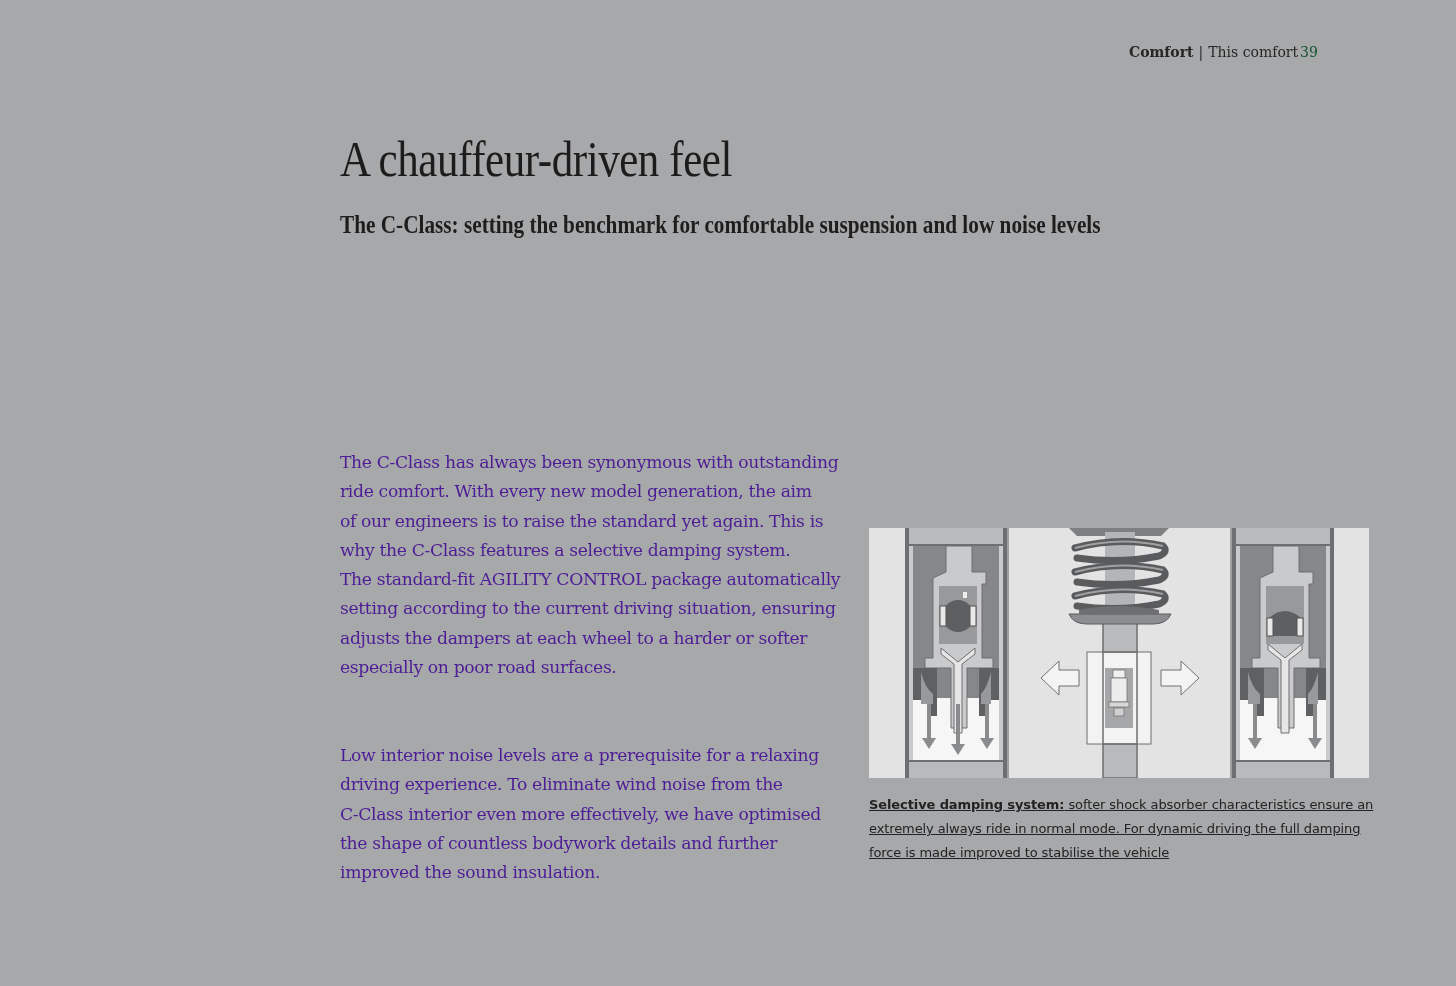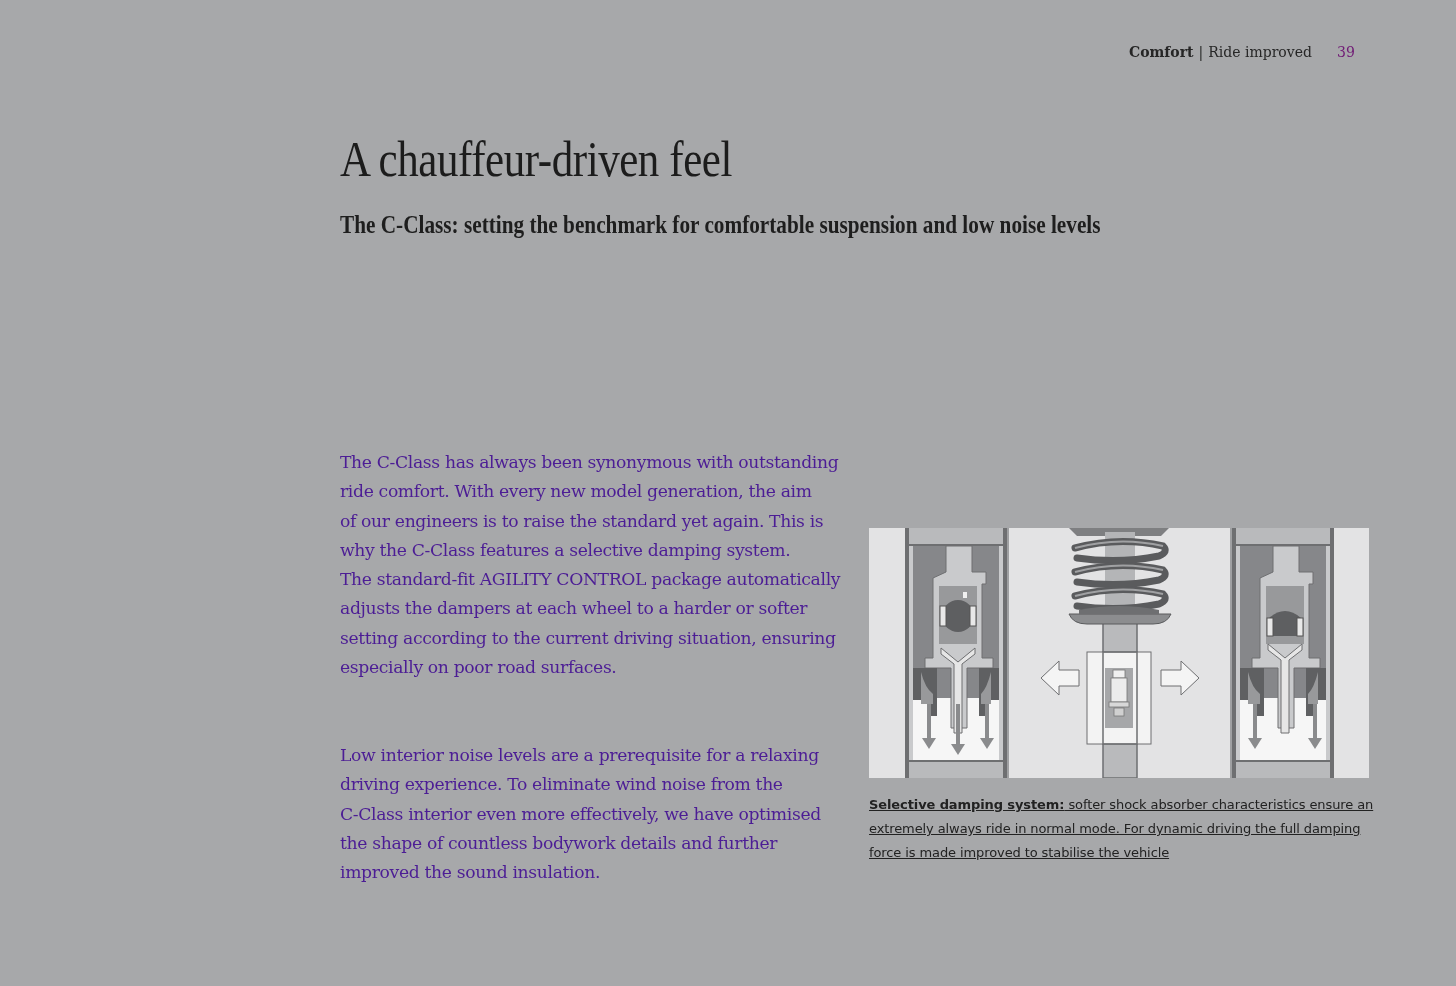--- a/index.html
+++ b/index.html
@@ -12,23 +12,23 @@
     }
     .header {
       position: absolute; top: 44px; left: 1129px;
       font-family: "DejaVu Serif", serif;
       font-size: 14px; color: #262626;
       white-space: nowrap;
     }
     .header .section { font-weight: bold; margin-top: 12px; }
     .header .sep { margin: 0 5px; }
     .page-num {
-      position: absolute; top: 44px; left: 1337px;
+      position: absolute; top: 44px; left: 1300px;
       font-family: "DejaVu Serif", serif;
-      font-size: 14px; color: #701a75;
+      font-size: 14px; color: #14532d;
     }
     .title {
       position: absolute; top: 130px; left: 340px;
       font-family: "Liberation Serif", serif;
       font-size: 50px; font-weight: normal;
       letter-spacing: -0.5px;
       transform: scaleX(0.86); transform-origin: left top;
       color: #1c1c1c; margin: 0; white-space: nowrap;
     }
     .subtitle {
@@ -62,35 +62,35 @@
       letter-spacing: -0.1px;
       text-decoration: underline;
     }
     .caption .lead { font-weight: bold; }
     .caption span.line { display: block; white-space: nowrap; }
   </style>
 </head>
 <body>
 
 <div class="header">
-  <span class="section">Comfort</span><span class="sep">|</span><span>Ride improved</span>
+  <span class="section">Comfort</span><span class="sep">|</span><span>This comfort</span>
 </div>
 <div class="page-num">39</div>
 
 <h1 class="title">A chauffeur-driven feel</h1>
 <h2 class="subtitle">The C-Class: setting the benchmark for comfortable suspension and low noise levels</h2>
 
 <p class="body-text p1">
   <span>The C-Class has always been synonymous with outstanding</span>
   <span>ride comfort. With every new model generation, the aim</span>
   <span>of our engineers is to raise the standard yet again. This is</span>
   <span>why the C-Class features a selective damping system.</span>
   <span>The standard-fit AGILITY CONTROL package automatically</span>
+  <span>setting according to the current driving situation, ensuring</span>
   <span>adjusts the dampers at each wheel to a harder or softer</span>
-  <span>setting according to the current driving situation, ensuring</span>
   <span>especially on poor road surfaces.</span>
 </p>
 
 <p class="body-text p2">
   <span>Low interior noise levels are a prerequisite for a relaxing</span>
   <span>driving experience. To eliminate wind noise from the</span>
   <span>C-Class interior even more effectively, we have optimised</span>
   <span>the shape of countless bodywork details and further</span>
   <span>improved the sound insulation.</span>
 </p>

